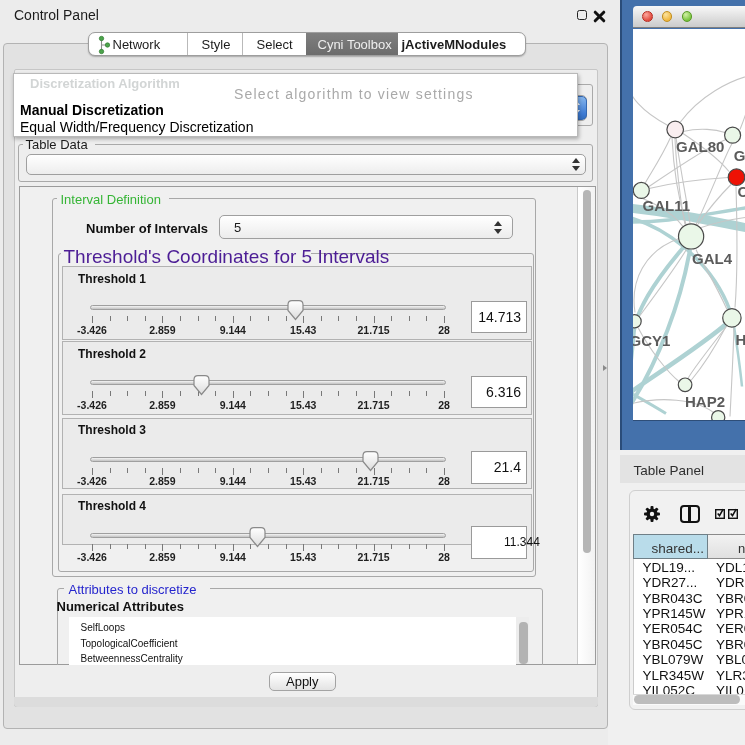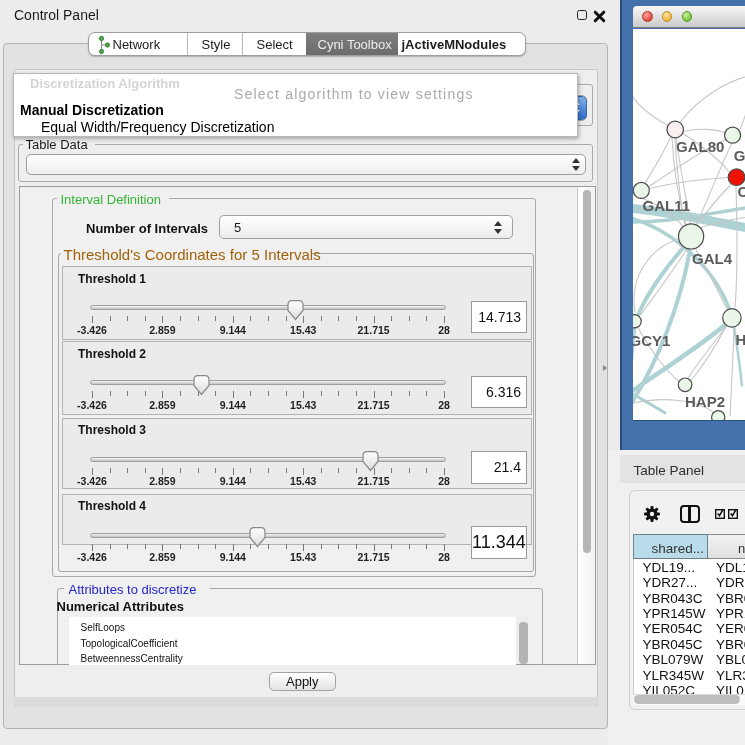--- a/index.html
+++ b/index.html
@@ -67,21 +67,21 @@
 <div class="abs" style="left:60.5px;top:191.5px;font-size:13px;color:#35b535;">Interval Definition</div>
 
 <div class="abs" style="left:86px;top:220.5px;font-size:13px;font-weight:bold;color:#111;">Number of Intervals</div>
 <div class="abs" style="left:219px;top:215px;width:294px;height:24px;background:linear-gradient(#ffffff,#ececec);border:1px solid #9f9f9f;border-radius:5px;"></div>
 <div class="abs b13" style="left:234px;top:220px;">5</div>
 <div class="abs" style="left:494px;top:220.5px;width:0;height:0;border-left:4px solid transparent;border-right:4px solid transparent;border-bottom:5px solid #333;"></div>
 <div class="abs" style="left:494px;top:228.5px;width:0;height:0;border-left:4px solid transparent;border-right:4px solid transparent;border-top:5px solid #333;"></div>
 
 <div class="abs" style="left:58.4px;top:252.5px;width:475.6px;height:319.5px;border:1px solid #a8a8a8;border-radius:3px;"></div>
 <div class="abs" style="left:61px;top:246.2px;width:250px;height:13px;background:#f0f0f0;"></div>
-<div class="abs" style="left:63.5px;top:246.2px;font-size:15px;color:#a16207;">Threshold's Coordinates for 5 Intervals</div>
+<div class="abs" style="left:63.5px;top:246.2px;font-size:19px;color:#4c1d95;">Threshold's Coordinates for 5 Intervals</div>
 
 <div class="abs" style="left:61.5px;top:266.0px;width:470px;height:74.0px;background:#ebebeb;border:1px solid #b2b2b2;">
   <div class="abs" style="left:15.5px;top:4.5px;font-size:12px;font-weight:bold;color:#111;">Threshold 1</div>
   <div class="abs" style="left:27px;top:38.3px;width:356px;height:5px;background:linear-gradient(#f4f4f4,#c2c2c2);border:1px solid #9f9f9f;border-radius:3px;"></div>
   <div class="abs" style="left:29.50px;top:49px;width:1px;height:7px;background:#787878;"></div>
   <div class="abs" style="left:47.10px;top:49px;width:1px;height:5px;background:#787878;"></div>
   <div class="abs" style="left:64.70px;top:49px;width:1px;height:5px;background:#787878;"></div>
   <div class="abs" style="left:82.30px;top:49px;width:1px;height:5px;background:#787878;"></div>
   <div class="abs" style="left:99.90px;top:49px;width:1px;height:7px;background:#787878;"></div>
   <div class="abs" style="left:117.50px;top:49px;width:1px;height:5px;background:#787878;"></div>
@@ -231,21 +231,21 @@
   <div class="abs" style="left:351.50px;top:56.5px;width:60px;text-align:center;font-size:10.5px;font-weight:bold;color:#1f1f1f;">28</div>
   <svg class="abs" style="left:186.40px;top:32.5px;" width="17" height="21" viewBox="0 0 17 21">
         <defs>
           <linearGradient id="tg493" x1="0" y1="0" x2="0" y2="1">
             <stop offset="0" stop-color="#ffffff"></stop>
             <stop offset="1" stop-color="#dcdcdc"></stop>
           </linearGradient>
         </defs>
         <path d="M1 4.5 A4 4 0 0 1 5 0.7 L12 0.7 A4 4 0 0 1 16 4.5 L16 10.5 L8.5 19.5 L1 10.5 Z" fill="url(#tg493)" stroke="#898989" stroke-width="1.2"></path>
       </svg>
-  <div class="abs" style="left:408.5px;top:31.5px;width:56px;height:32.5px;background:#ffffff;border:1px solid #9a9a9a;font-size:18px;color:#111;text-align:right;line-height:31px;padding-right:5px;">11.344</div>
+  <div class="abs" style="left:408.5px;top:31.5px;width:56px;height:32.5px;background:#ffffff;border:1px solid #9a9a9a;font-size:12px;color:#111;text-align:right;line-height:31px;padding-right:5px;padding-left:32px;">11.344</div>
 </div>
 
 <div class="abs" style="left:57px;top:588px;width:485.6px;height:81px;border:1px solid #a8a8a8;border-radius:3px;"></div>
 <div class="abs" style="left:64px;top:582px;width:146px;height:13px;background:#f0f0f0;"></div>
 <div class="abs" style="left:68.5px;top:582px;font-size:13px;color:#2525cd;">Attributes to discretize</div>
 <div class="abs" style="left:56.5px;top:599px;font-size:13px;font-weight:bold;color:#111;">Numerical Attributes</div>
 <div class="abs" style="left:69px;top:617px;width:447px;height:47.5px;background:#ffffff;"></div>
 <div class="abs" style="left:516px;top:616.5px;width:13px;height:47px;background:#ededed;"></div>
 <div class="abs" style="left:518.5px;top:621.5px;width:9px;height:42px;background:#b3b3b3;border-radius:4px;"></div>
 <div class="abs" style="left:80.5px;top:622px;font-size:10px;color:#111;">SelfLoops</div>
@@ -256,21 +256,21 @@
 
 <div class="abs" style="left:268.5px;top:671.5px;width:67.5px;height:19px;background:linear-gradient(#ffffff,#e3e3e3);border:1px solid #a3a3a3;border-radius:5px;text-align:center;font-size:13px;color:#111;line-height:17px;">Apply</div>
 
 
 <div class="abs" style="left:602.5px;top:364.5px;width:0;height:0;border-top:3.5px solid transparent;border-bottom:3.5px solid transparent;border-left:4.5px solid #8a8a8a;"></div>
 
 <div class="abs" style="left:12.5px;top:72.5px;width:565px;height:64px;background:#ffffff;border:1px solid #b9b9b9;box-shadow:1px 2px 4px rgba(0,0,0,0.3);"></div>
 <div class="abs" style="left:30px;top:76px;font-size:13px;font-weight:bold;color:#d2d5d5;">Discretization Algorithm</div>
 <div class="abs" style="left:20px;top:102px;font-size:14px;font-weight:bold;color:#000;">Manual Discretization</div>
 <div class="abs" style="left:234px;top:85.5px;font-size:14px;letter-spacing:1.2px;color:#a9a9a9;">Select algorithm to view settings</div>
-<div class="abs" style="left:20px;top:119px;font-size:14px;color:#000;margin-left:21px;">Equal Width/Frequency Discretization</div>
+<div class="abs" style="left:20px;top:119px;font-size:14px;color:#000;">Equal Width/Frequency Discretization</div>
 
 <div class="abs" style="left:620px;top:0;width:125px;height:449.6px;background:#4471ab;"></div>
 <div class="abs" style="left:620px;top:0;width:2px;height:449.6px;background:#2a4c79;"></div>
 <div class="abs" style="left:633px;top:5.5px;width:112px;height:22.5px;background:linear-gradient(#f8f8f8,#cbcbcb);border-bottom:1px solid #7e7e7e;border-radius:4px 0 0 0;"></div>
 <div class="abs" style="left:642px;top:11px;width:10.6px;height:10.6px;border-radius:50%;background:radial-gradient(circle at 35% 30%,#fca79e,#e04b3e 70%);border:1px solid #b73229;"></div>
 <div class="abs" style="left:661.8px;top:11px;width:10.6px;height:10.6px;border-radius:50%;background:radial-gradient(circle at 35% 30%,#fbe3a0,#f0b73e 70%);border:1px solid #c08f23;"></div>
 <div class="abs" style="left:681.8px;top:11px;width:10.6px;height:10.6px;border-radius:50%;background:radial-gradient(circle at 35% 30%,#d2f0a5,#79c43e 70%);border:1px solid #5a9a28;"></div>
 
 <div class="abs" style="left:633px;top:28.5px;width:112px;height:391px;background:#ffffff;overflow:hidden;font-weight:bold;">
 <svg width="112" height="391" viewBox="633 28.5 112 391">

